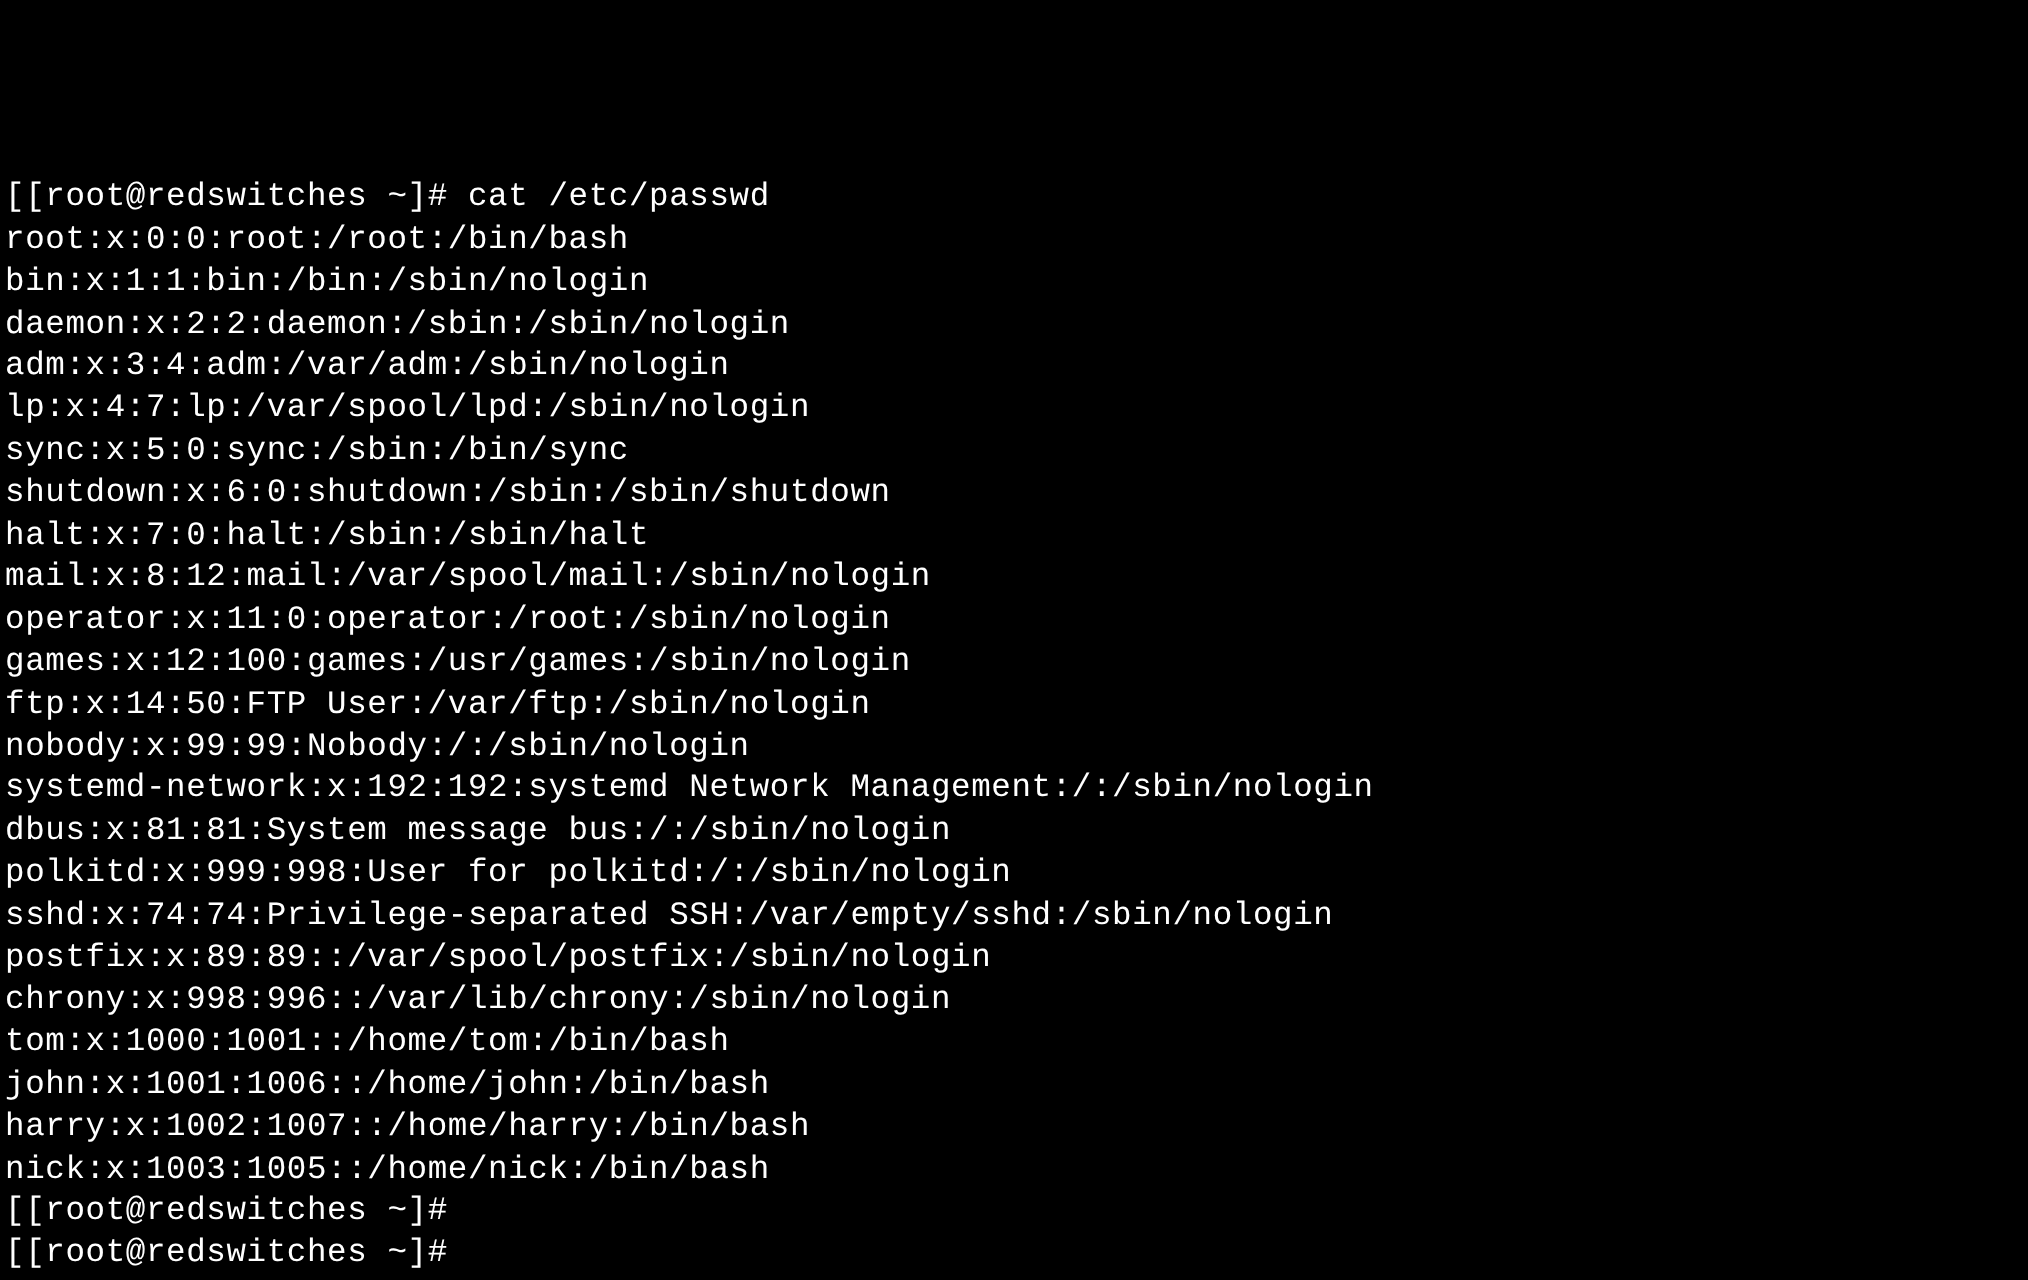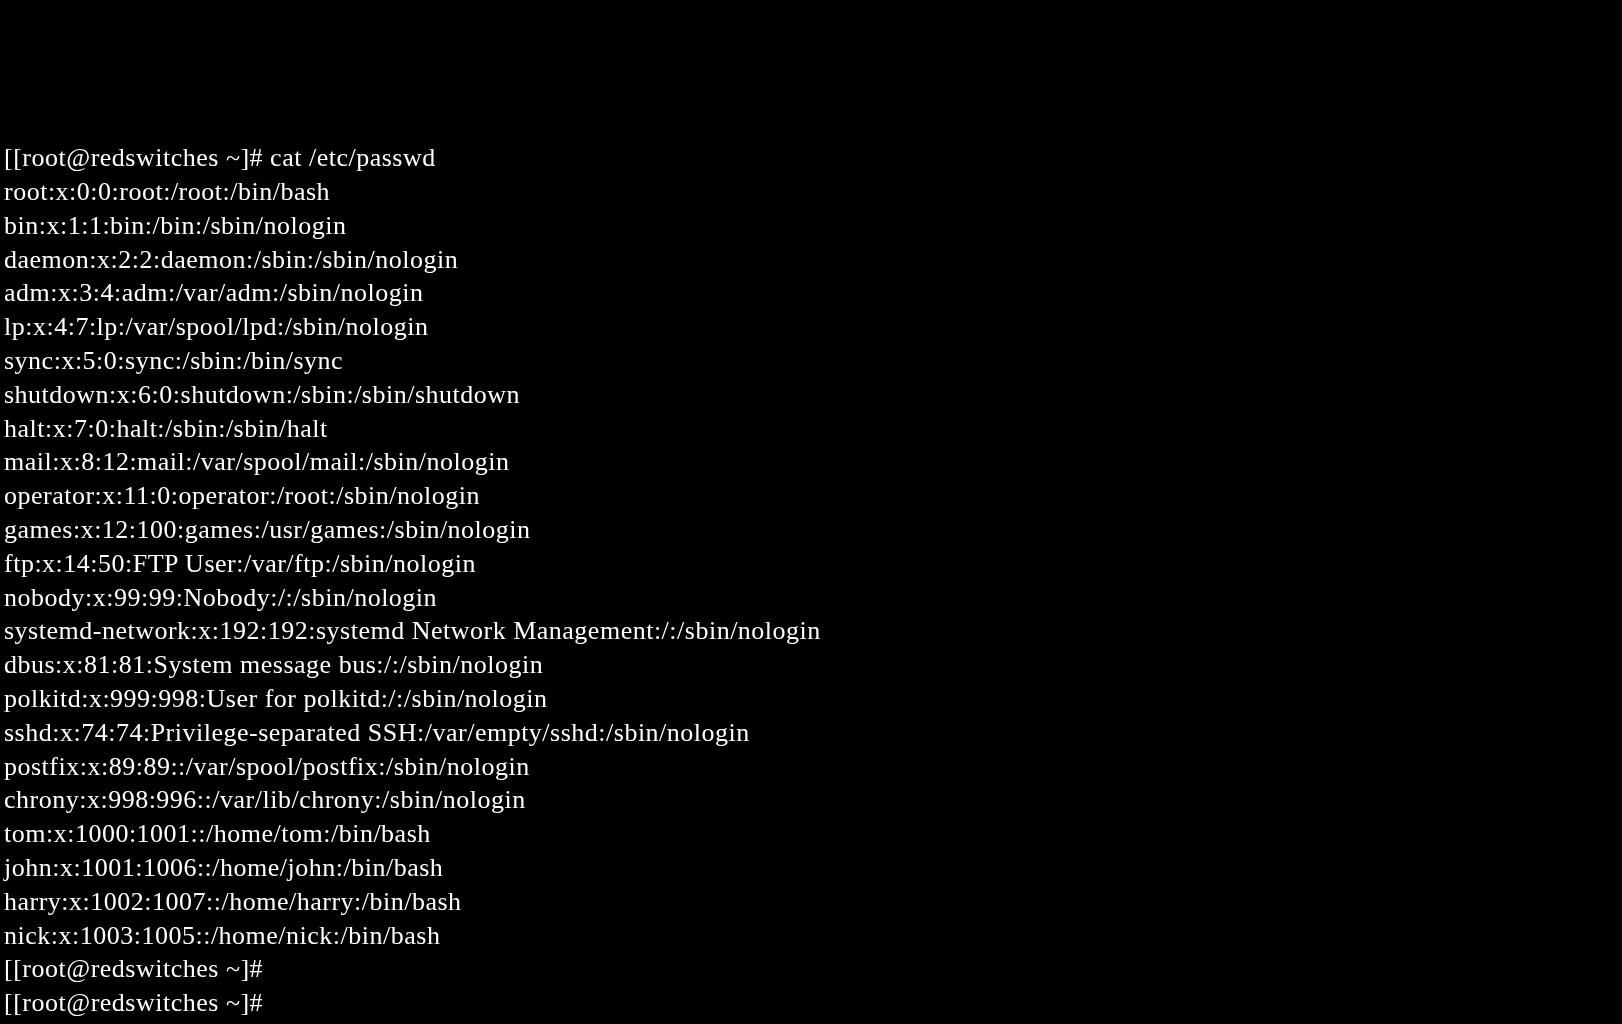--- a/index.html
+++ b/index.html
@@ -1,19 +1,18 @@
 <!DOCTYPE html>
 <html><head>
   <meta charset="utf-8">
   <style>
     * {
       margin: 0;
       padding: 0;
       box-sizing: border-box;
-      font-family: Liberation Serif, serif;
     }
     body {
       background-color: #000000;
       color: #ffffff;
       font-family: 'Menlo', 'Monaco', 'Consolas', 'Courier New', monospace;
       font-size: 26px;
       line-height: 1.3;
       padding: 6px 4px;
       white-space: pre;
       letter-spacing: 0.5px;

